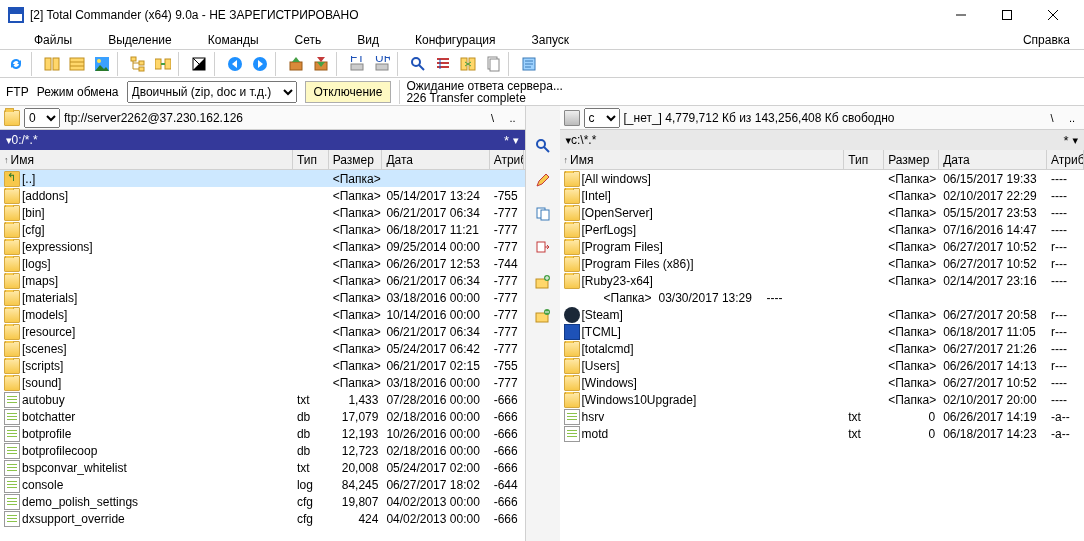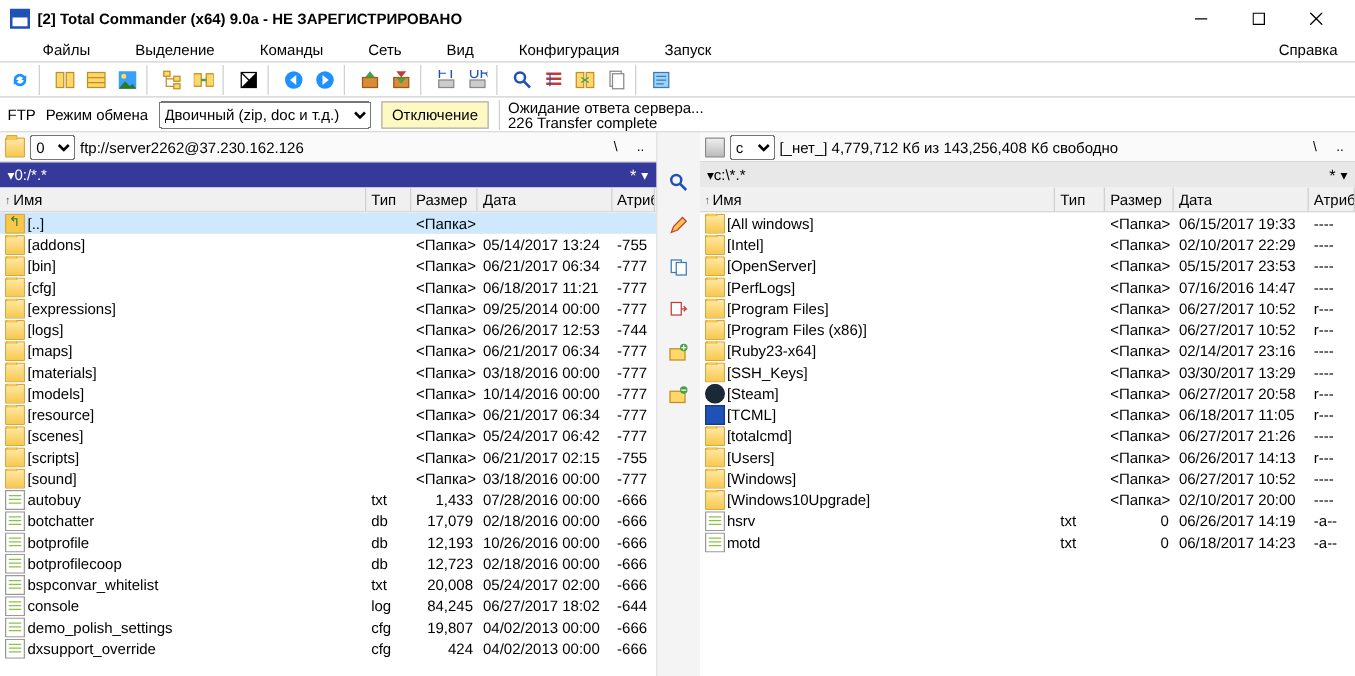--- a/index.html
+++ b/index.html
@@ -1,21 +1,21 @@
 <!DOCTYPE html>
 <html><head>
 <meta charset="utf-8">
 <style>
 * { box-sizing: border-box; margin: 0; padding: 0; font-family: "Segoe UI", Tahoma, sans-serif; font-size: 12px; }
 body { background: #fff; width: 1084px; height: 541px; overflow: hidden; display: flex; flex-direction: column; }
 
 .titlebar { height: 30px; background: #fff; display: flex; align-items: center; padding: 0 8px; }
 .titlebar .app-ico { width: 16px; height: 16px; background: #1e52b7; display: inline-block; margin-right: 6px; position: relative; }
 .titlebar .app-ico::after { content:""; position:absolute; left:2px; right:2px; top:7px; height:7px; background:#fff; }
-.title-text { flex: 1; font-size: 12px; color: #000; font-weight: bold; }
+.title-text { flex: 1; font-size: 12px; color: #000; }
 .winbtn { width: 46px; height: 30px; display: flex; align-items: center; justify-content: center; cursor: default; }
 .winbtn svg { width: 10px; height: 10px; }
 
 .menubar { height: 20px; display: flex; align-items: center; padding: 0 6px; border-bottom: 1px solid #d0d0d0; }
 .menubar .menu-item { padding: 2px 8px; cursor: default; margin-left: 20px; }
 .menubar .spacer { flex: 1; }
 
 .toolbar { height: 28px; display: flex; align-items: center; padding: 2px 4px; border-bottom: 1px solid #d0d0d0; gap: 1px; }
 .tbtn { width: 24px; height: 24px; display: flex; align-items: center; justify-content: center; border: 1px solid transparent; }
 .tsep { width: 6px; height: 24px; border-left: 1px solid #d0d0d0; margin: 0 2px; }
@@ -617,24 +617,20 @@
           <div class="cell c-name-r">
             <span class="ico16 folder-ico"></span>
             <span>[Ruby23-x64]</span>
           </div>
           <div class="cell c-ext-r"></div>
           <div class="cell c-size-r">&lt;Папка&gt;</div>
           <div class="cell c-date-r">02/14/2017 23:16</div>
           <div class="cell c-attr-r">----</div>
         </div>
         <div class="row">
-          <div class="cell c-name-r">
-            <span class="ico16 folder-ico"></span>
-            <span>[SSH_Keys]</span>
-          </div>
           <div class="cell c-ext-r"></div>
           <div class="cell c-size-r">&lt;Папка&gt;</div>
           <div class="cell c-date-r">03/30/2017 13:29</div>
           <div class="cell c-attr-r">----</div>
         </div>
         <div class="row">
           <div class="cell c-name-r">
             <span class="ico16 steam-ico"></span>
             <span>[Steam]</span>
           </div>

